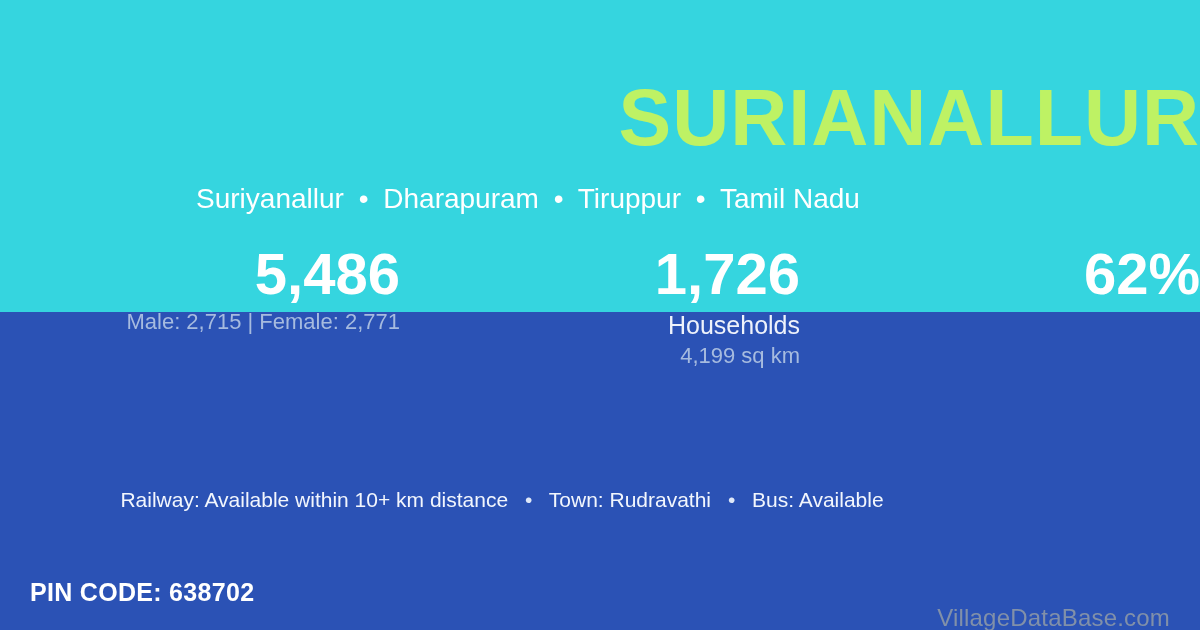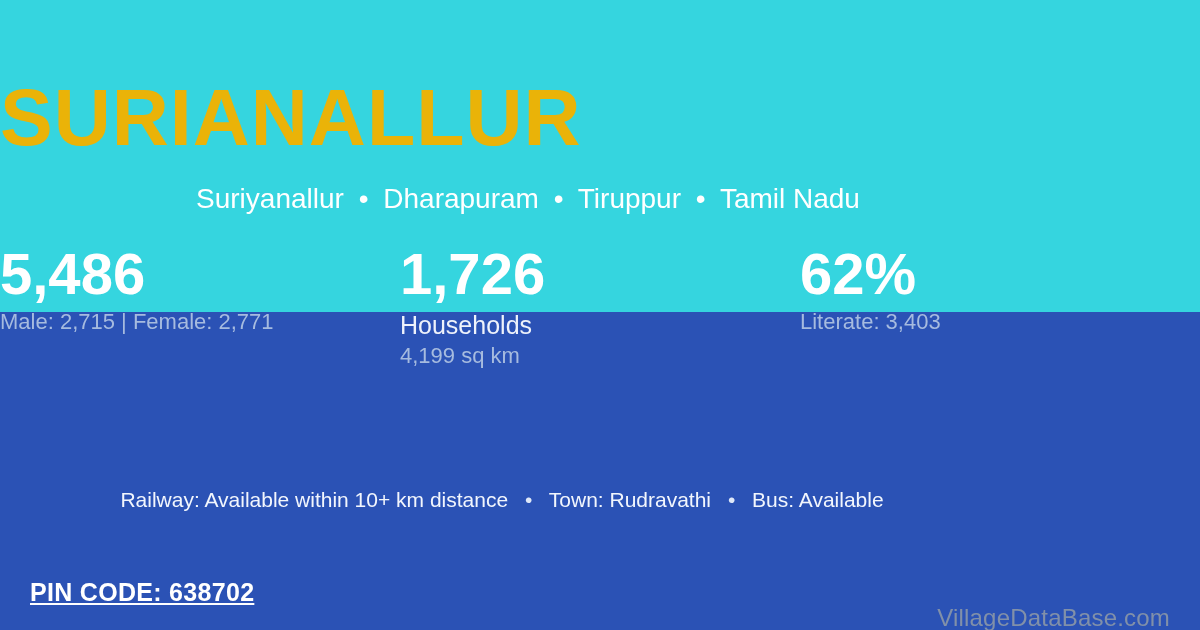--- a/index.html
+++ b/index.html
@@ -29,22 +29,22 @@
     height: 312px;
     background: #35d5df;
   }
 
   
   .village-title {
     position: absolute;
     left: 0;
     top: 78px;
     width: 1200px;
-    text-align: left;
-    color: #eab308;
+    text-align: right;
+    color: #bef264;
     font-size: 79px;
     font-weight: 700;
     letter-spacing: 1px;
     line-height: 1;
     white-space: nowrap;
   }
 
   
   .village-breadcrumb {
     position: absolute;
@@ -67,21 +67,21 @@
   .stats-strip {
     position: absolute;
     left: 0;
     top: 240px;
     width: 1200px;
     height: 150px;
     display: flex;
   }
   .stat-col {
     flex: 1 1 0;
-    text-align: left;
+    text-align: right;
   }
   .stat-value {
     color: #ffffff;
     font-size: 58px;
     font-weight: 700;
     line-height: 68px;
     letter-spacing: 0px;
   }
   .stat-label {
     color: #eef2fb;
@@ -118,21 +118,20 @@
   .pin-code {
     position: absolute;
     left: 30px;
     top: 575px;
     color: #ffffff;
     font-size: 25px;
     font-weight: 700;
     line-height: 34px;
     letter-spacing: 0.3px;
     white-space: nowrap;
-    text-decoration: underline;
   }
   .brand-mark {
     position: absolute;
     right: 30px;
     top: 588px;
     color: #8190a9;
     font-size: 24px;
     font-weight: 400;
     line-height: 28px;
     letter-spacing: 0.2px;
@@ -167,21 +166,20 @@
     </div>
 
     <div class="stat-col">
       <div class="stat-value">1,726</div>
       <div class="stat-label">Households</div>
       <div class="stat-sub">4,199 sq km</div>
     </div>
 
     <div class="stat-col">
       <div class="stat-value">62%</div>
-      <div class="stat-sub">Literate: 3,403</div>
     </div>
 
   </div>
 
   <div class="amenities-row">
     <span>Railway: Available within 10+ km distance</span>
     <span class="sep">•</span>
     <span>Town: Rudravathi</span>
     <span class="sep">•</span>
     <span>Bus: Available</span>

